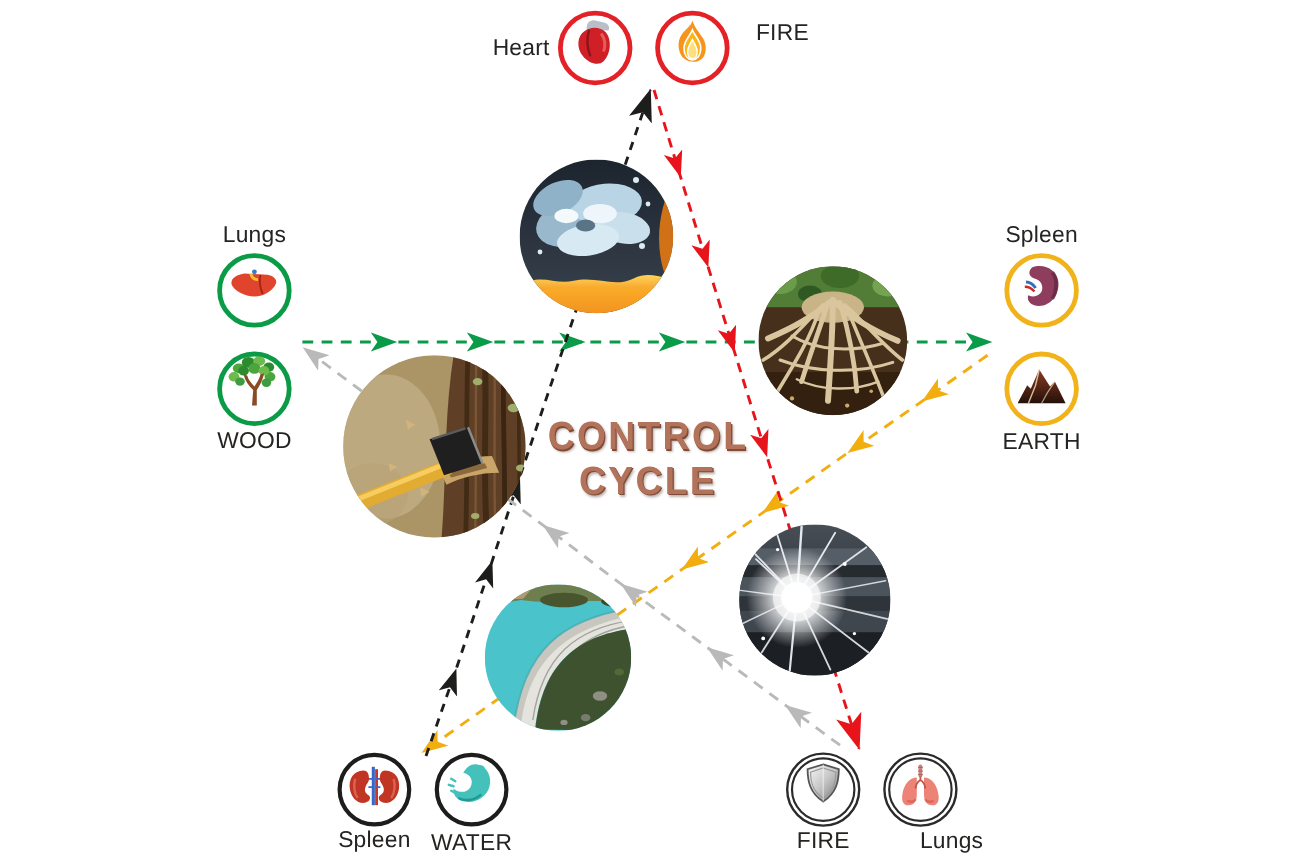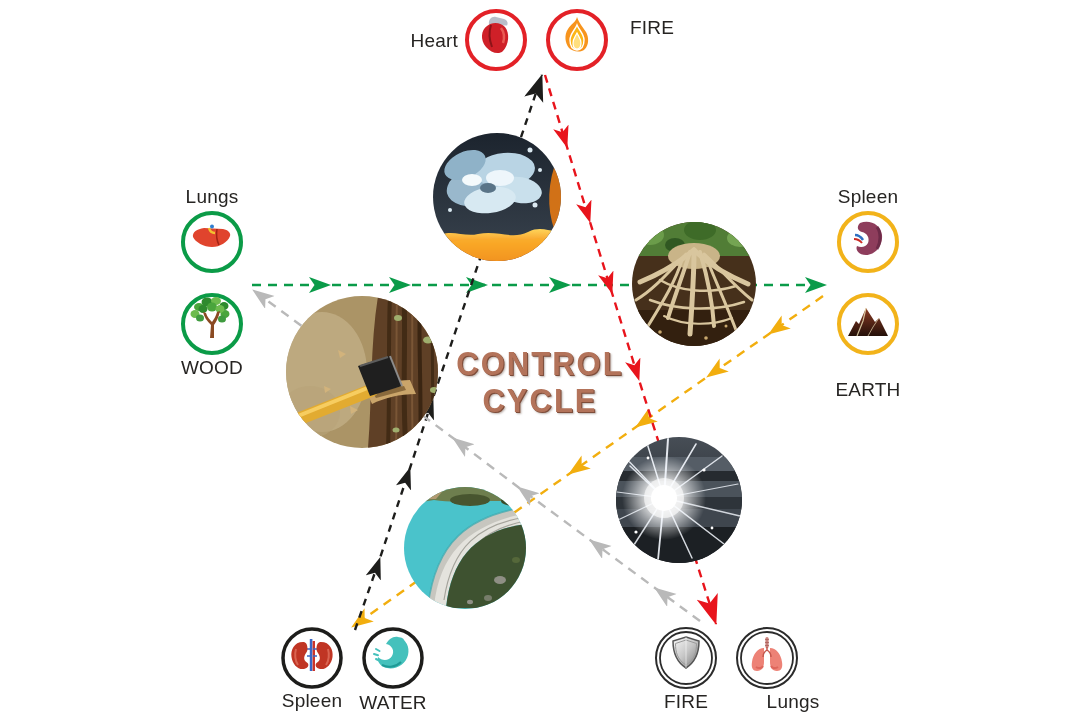--- a/index.html
+++ b/index.html
@@ -346,21 +346,21 @@
       <path d="M44,42 C41,44 38,43 37,41" stroke="#d95f55" stroke-width="2" fill="none" opacity=".8"></path>
       <path d="M33,22 L33,25 M33,25 C30,27 29,29 29,32 M33,25 C36,27 37,29 37,32" stroke="#c4574d" stroke-width="1.5" fill="none"></path>
     </g>
   </svg>
 
   <div class="label" style="left:388px;top:30px;width:70px;text-align:right">Heart</div>
   <div class="label" style="left:617px;top:17px;width:70px;text-align:center">FIRE</div>
   <div class="label" style="left:172px;top:186px;width:80px">Lungs</div>
   <div class="label" style="left:167px;top:357px;width:90px">WOOD</div>
   <div class="label" style="left:823px;top:186px;width:90px">Spleen</div>
-  <div class="label" style="left:823px;top:379px;width:90px">EARTH</div>
+  <div class="label" style="left:823px;top:358px;width:90px">EARTH</div>
   <div class="label" style="left:267px;top:690px;width:90px">Spleen</div>
   <div class="label" style="left:348px;top:692px;width:90px">WATER</div>
   <div class="label" style="left:641px;top:691px;width:90px">FIRE</div>
   <div class="label" style="left:748px;top:691px;width:90px">Lungs</div>
 
   <div class="title">
     <div>CONTROL</div>
     <div>CYCLE</div>
   </div>
 

